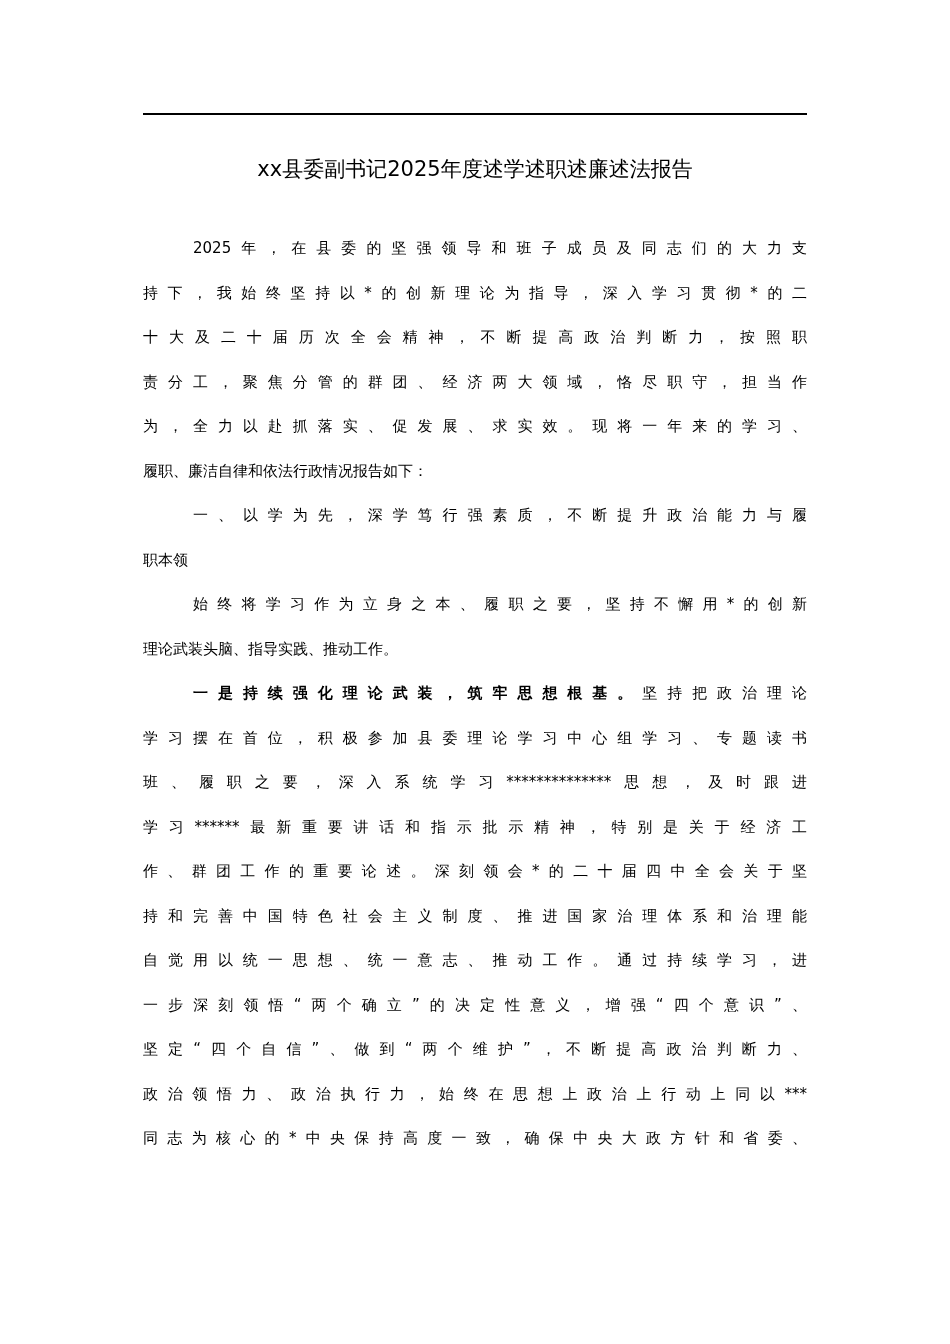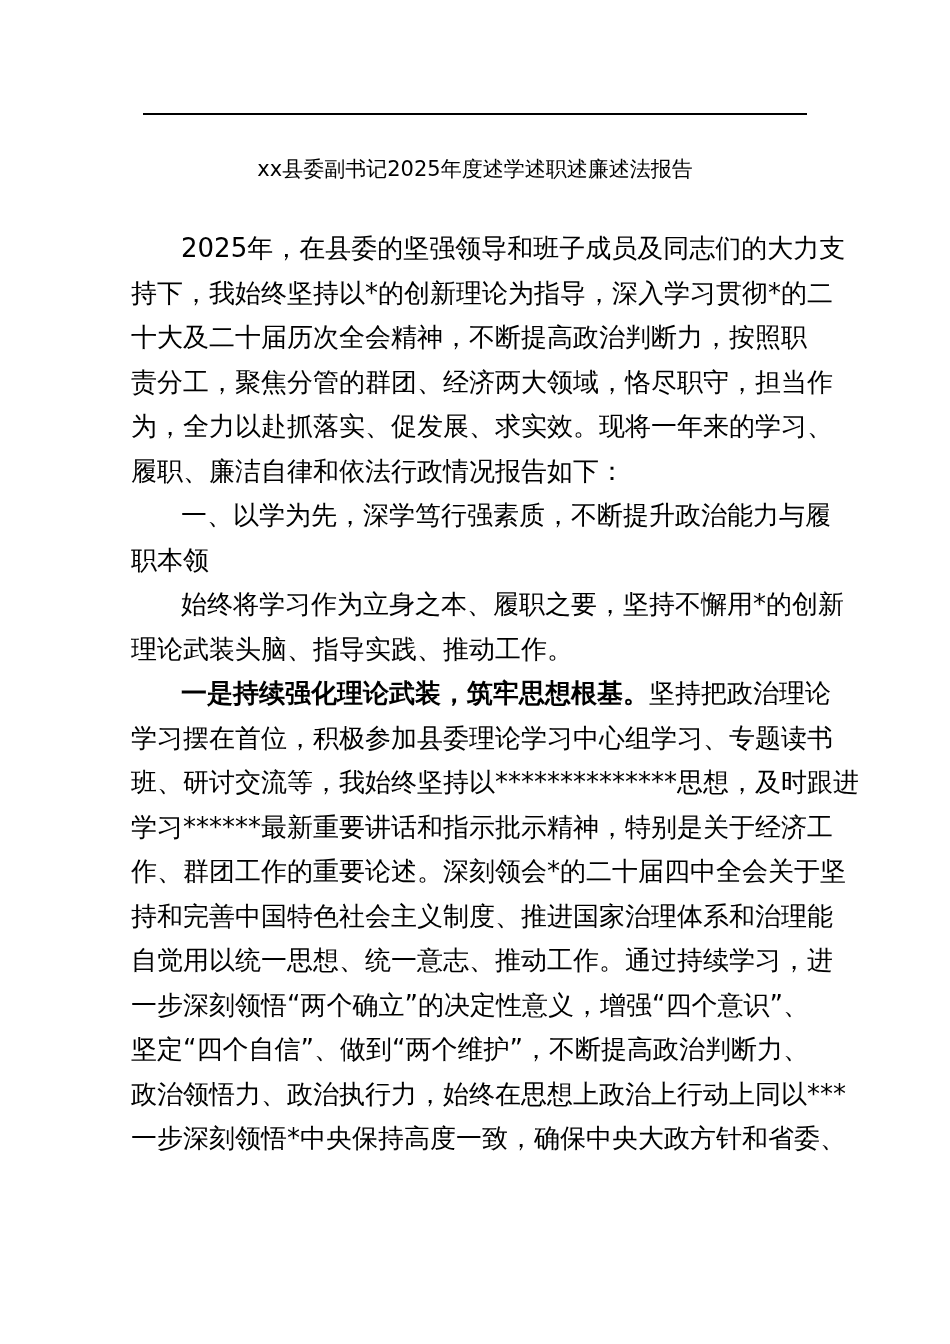--- a/index.html
+++ b/index.html
@@ -37,24 +37,24 @@
       top: 151px;
       width: 664px;
       text-align: center;
       font-size: 21px;
       line-height: 36px;
       letter-spacing: 0px;
       white-space: nowrap;
     }
     .body-text {
       position: absolute;
-      left: 131px;
+      left: 143px;
       top: 226px;
       width: 664px;
-      font-size: 26px;
+      font-size: 15px;
       line-height: 44.5px;
     }
     .line {
       display: block;
       height: 44.5px;
       white-space: nowrap;
       text-align: justify;
       text-align-last: justify;
     }
     .line.last {
@@ -84,23 +84,23 @@
     <span class="line last">履职、廉洁自律和依法行政情况报告如下：</span>
 
     <span class="line indent">一、以学为先，深学笃行强素质，不断提升政治能力与履</span>
     <span class="line last">职本领</span>
 
     <span class="line indent">始终将学习作为立身之本、履职之要，坚持不懈用*的创新</span>
     <span class="line last">理论武装头脑、指导实践、推动工作。</span>
 
     <span class="line indent"><span class="bold">一是持续强化理论武装，筑牢思想根基。</span><span>坚持把政治理论</span></span>
     <span class="line">学习摆在首位，积极参加县委理论学习中心组学习、专题读书</span>
-    <span class="line">班、研讨交流等，我始终坚持以**************思想，及时跟进</span>
+    <span class="line">班、履职之要，深入系统学习**************思想，及时跟进</span>
     <span class="line">学习******最新重要讲话和指示批示精神，特别是关于经济工</span>
     <span class="line">作、群团工作的重要论述。深刻领会*的二十届四中全会关于坚</span>
     <span class="line">持和完善中国特色社会主义制度、推进国家治理体系和治理能</span>
     <span class="line">自觉用以统一思想、统一意志、推动工作。通过持续学习，进</span>
     <span class="line">一步深刻领悟“两个确立”的决定性意义，增强“四个意识”、</span>
     <span class="line">坚定“四个自信”、做到“两个维护”，不断提高政治判断力、</span>
     <span class="line">政治领悟力、政治执行力，始终在思想上政治上行动上同以***</span>
-    <span class="line">一步深刻领悟*中央保持高度一致，确保中央大政方针和省委、</span>
+    <span class="line">同志为核心的*中央保持高度一致，确保中央大政方针和省委、</span>
   </div>
 </div>
 
 </body></html>

